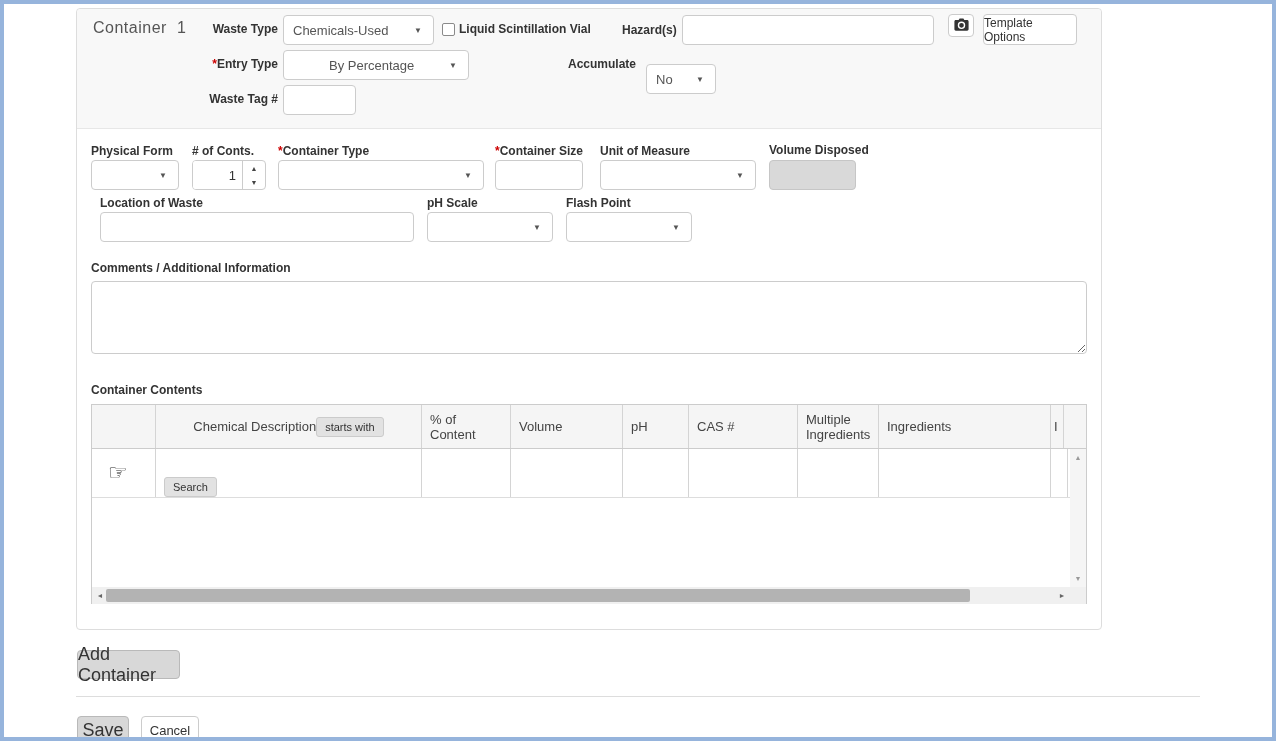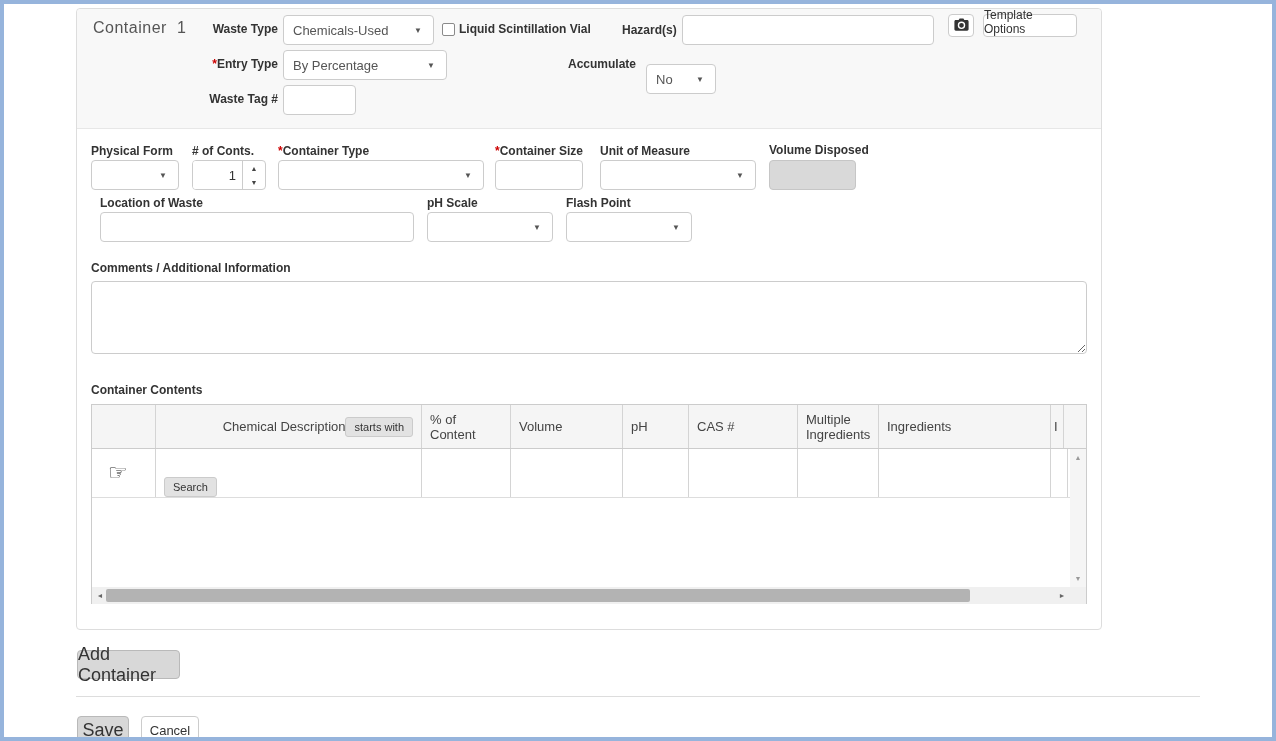--- a/index.html
+++ b/index.html
@@ -68,26 +68,26 @@
   <div class="abs lbl" style="left:459px; top:22px;">Liquid Scintillation Vial</div>
 
   <div class="abs lbl" style="left:622px; top:23px;">Hazard(s)</div>
   <input class="abs inp" style="left: 682px; top: 15px; width: 252px; height: 30px;" value="">
 
   <div class="abs btn" style="left:948px; top:14px; width:26px; height:23px;">
     <span><svg viewBox="0 0 24 22" width="15" height="13">
           <path fill="#333" d="M8.8 1L7.2 3.4H2.4C1.1 3.4 0 4.5 0 5.8v13.3c0 1.3 1.1 2.4 2.4 2.4h19.2c1.3 0 2.4-1.1 2.4-2.4V5.8c0-1.3-1.1-2.4-2.4-2.4h-4.8L15.2 1H8.8zm3.2 5.1a6.3 6.3 0 1 1 0 12.6 6.3 6.3 0 0 1 0-12.6zm0 2.3a4 4 0 1 0 0 8 4 4 0 0 0 0-8z"></path>
         </svg></span>
   </div>
-  <div class="abs btn" style="left:983px; top:14px; width:94px; height:23px;align-items:flex-end;">
+  <div class="abs btn" style="left:983px; top:14px; width:94px; height:31px;">
     <span>Template Options</span>
   </div>
 
   <div class="abs lbl r" style="left:150px; top:57px; width:128px;"><span class="req">*</span><span>Entry Type</span></div>
-  <div class="abs sel" style="left:283px; top:50px; width:164px; height:30px;">
+  <div class="abs sel" style="left:283px; top:50px; width:186px; height:30px;padding-left:36px;">
     <span class="sel-val">By Percentage</span>
     <span class="sel-caret">▼</span>
   </div>
 
   <div class="abs lbl" style="left:568px; top:57px;">Accumulate</div>
   <div class="abs sel" style="left:646px; top:64px; width:70px; height:30px;">
     <span class="sel-val">No</span>
     <span class="sel-caret">▼</span>
   </div>
 
@@ -138,21 +138,21 @@
   </div>
 
   <div class="abs lbl" style="left:91px; top:261px;">Comments / Additional Information</div>
   <textarea class="comments" style="left: 91px; top: 281px; width: 996px; height: 73px;"></textarea>
 
   <div class="abs lbl" style="left:91px; top:383px;">Container Contents</div>
 
   <div class="tbl">
     <div class="tbl-head">
       <div class="th" style="width:64px;"></div>
-      <div class="th" style="width:266px; justify-content:flex-end;">
+      <div class="th" style="width:266px; justify-content:center;">
         <span>Chemical Description</span>
         <span class="mini-btn">starts with</span>
       </div>
       <div class="th" style="width:89px;">% of Content</div>
       <div class="th" style="width:112px;">Volume</div>
       <div class="th" style="width:66px;">pH</div>
       <div class="th" style="width:109px;">CAS #</div>
       <div class="th" style="width:81px;">Multiple Ingredients</div>
       <div class="th" style="width:172px;">Ingredients</div>
       <div class="th" style="width:13px; padding:0 3px;">I</div>

